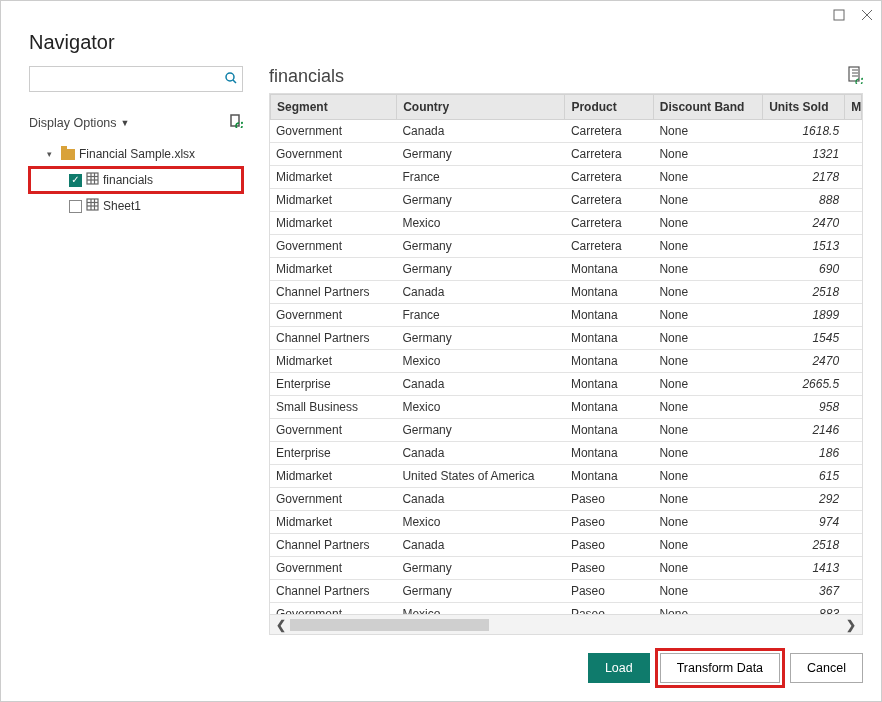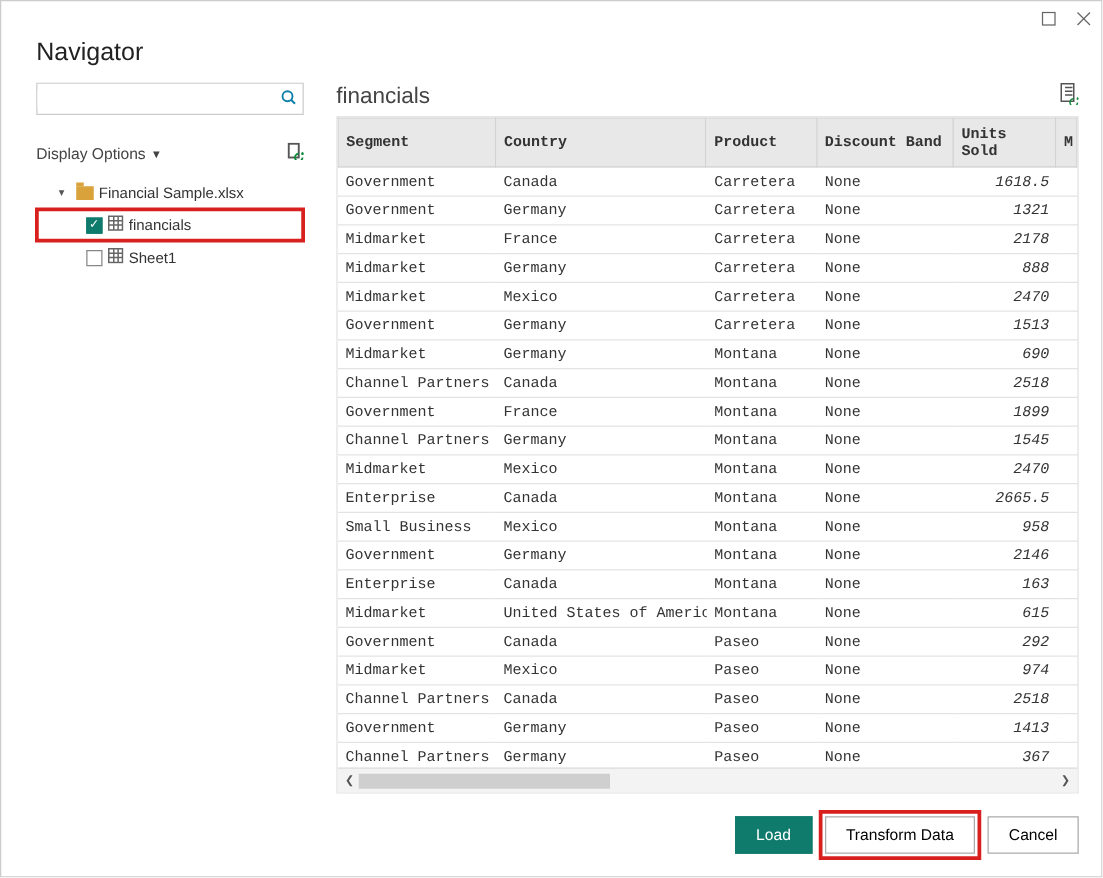--- a/index.html
+++ b/index.html
@@ -25,21 +25,21 @@
     .folder-icon { width: 14px; height: 11px; background: #d9a23a; position: relative; }
     .folder-icon:before { content: ""; position: absolute; top: -3px; left: 0; width: 6px; height: 3px; background: #d9a23a; }
     .sheet-icon svg { width: 13px; height: 13px; stroke: #666; fill: none; stroke-width: 1.2; }
     .chk { width: 13px; height: 13px; border: 1px solid #888; display: inline-flex; align-items: center; justify-content: center; font-size: 10px; line-height: 1; }
     .chk.checked { background: #0f7b6c; border-color: #0f7b6c; color: #fff; }
     .expander { font-size: 9px; color: #555; width: 10px; }
     .main { flex: 1; display: flex; flex-direction: column; margin-left: 20px; overflow: hidden; }
     .main-head { display: flex; align-items: flex-end; justify-content: space-between; padding-bottom: 6px; }
     .main-title { font-size: 18px; color: #444; }
     .preview-icon svg { width: 16px; height: 18px; stroke: #555; fill: none; stroke-width: 1.2; }
-    .table-wrap { flex: 1; border: 1px solid #ddd; position: relative; display: flex; flex-direction: column; overflow: hidden; font-family: Liberation Mono, monospace; }
+    .table-wrap { flex: 1; border: 1px solid #ddd; position: relative; display: flex; flex-direction: column; overflow: hidden; }
     .tbl { width: 100%; border-collapse: collapse; table-layout: fixed; }
     .tbl th { background: #e8e8e8; text-align: left; font-weight: 600; font-size: 12px; padding: 5px 6px; border: 1px solid #d2d2d2; }
     .tbl td { padding: 4px 6px; border-bottom: 1px solid #e3e3e3; font-size: 12px; white-space: nowrap; overflow: hidden; }
     .tbl td.num { text-align: right; font-style: italic; }
     .col-seg { width: 120px; } .col-ctry { width: 160px; } .col-prod { width: 84px; } .col-disc { width: 104px; } .col-units { width: 78px; } .col-more { width: 16px; }
     .tbody-scroll { overflow-y: scroll; overflow-x: hidden; flex: 1; }
     .thead-fixed .tbl { border-bottom: none; }
     .hscroll { height: 20px; background: #f3f3f3; border-top: 1px solid #ddd; display: flex; align-items: center; justify-content: space-between; padding: 0 6px; }
     .hscroll .arrow { font-size: 12px; color: #555; cursor: pointer; font-weight: bold; }
     .hscroll .track { flex: 1; height: 12px; margin: 0 4px; position: relative; }
@@ -259,21 +259,21 @@
                   <td class="col-prod">Montana</td>
                   <td class="col-disc">None</td>
                   <td class="col-units num">2146</td>
                   <td class="col-more"></td>
                 </tr>
                 <tr>
                   <td class="col-seg">Enterprise</td>
                   <td class="col-ctry">Canada</td>
                   <td class="col-prod">Montana</td>
                   <td class="col-disc">None</td>
-                  <td class="col-units num">163</td>
+                  <td class="col-units num">186</td>
                   <td class="col-more"></td>
                 </tr>
                 <tr>
                   <td class="col-seg">Midmarket</td>
                   <td class="col-ctry">United States of America</td>
                   <td class="col-prod">Montana</td>
                   <td class="col-disc">None</td>
                   <td class="col-units num">615</td>
                   <td class="col-more"></td>
                 </tr>

